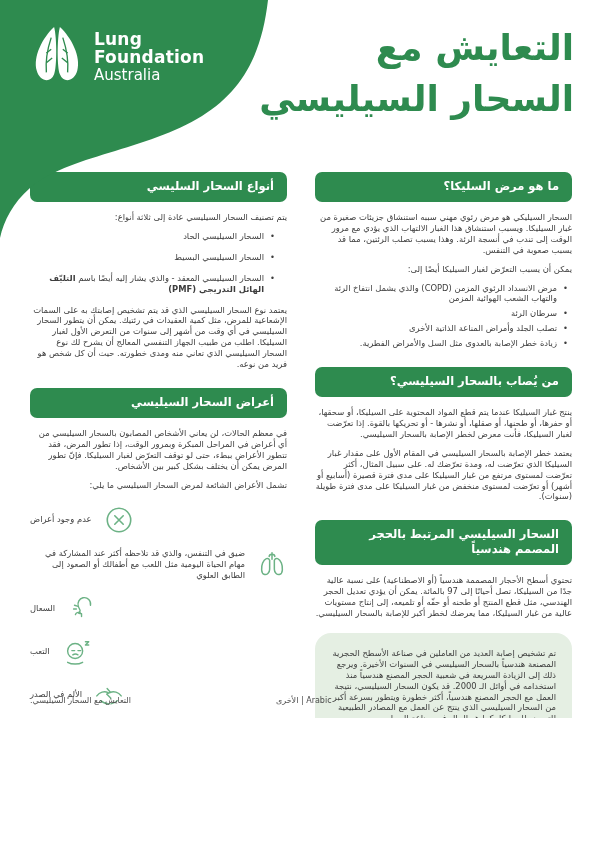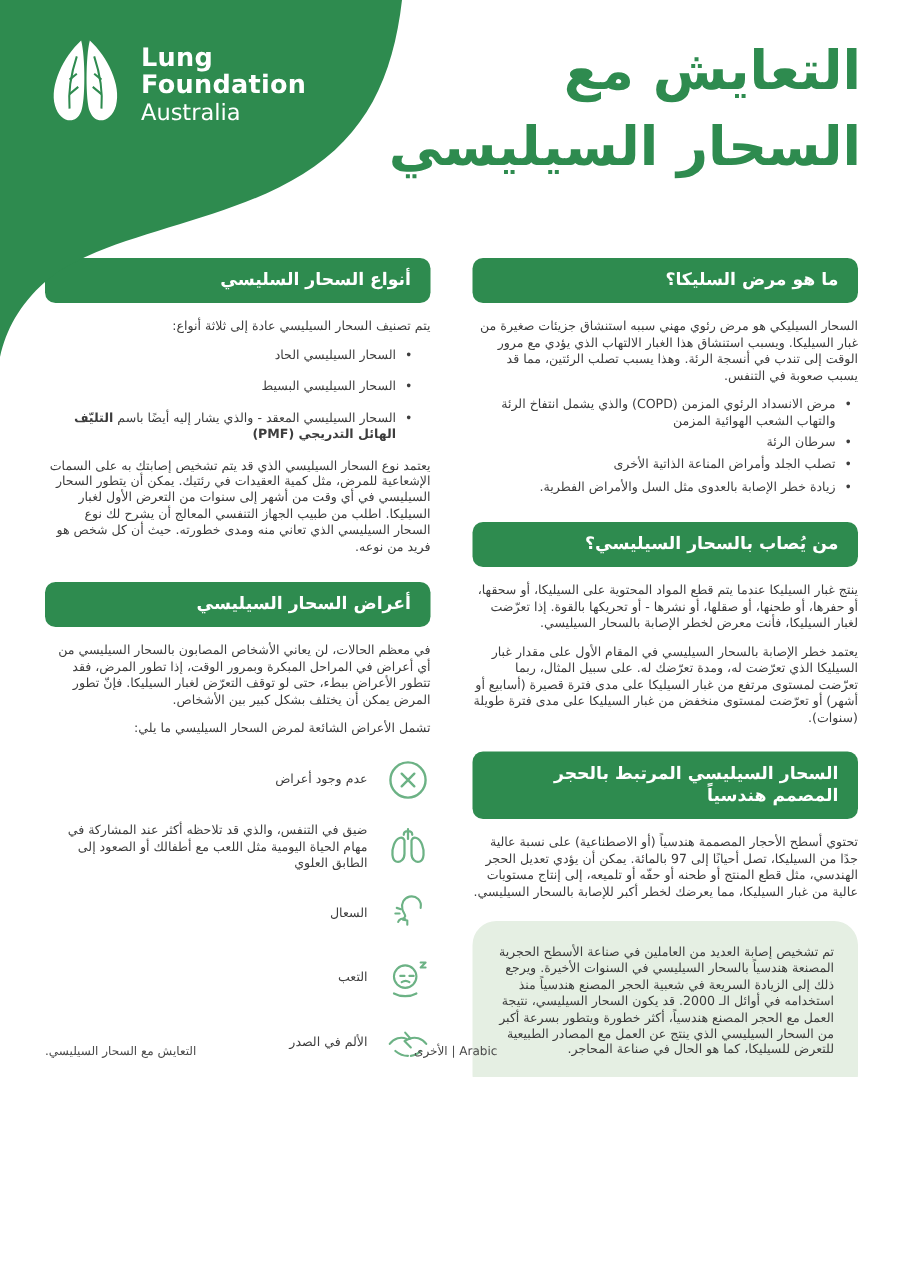--- a/index.html
+++ b/index.html
@@ -40,21 +40,21 @@
   }
   .col ul li::before { content:"•"; position:absolute; right:0; top:0; color:#3d3d3d; }
   .col ul.types { margin-right:12px; }
   .col ul.types li { margin-bottom:10px; }
   .callout {
     background:#e5efe3; border-radius:16px; padding:15px 16px; margin-top:14px;
   }
   .callout p { margin-bottom:12px; }
   
   .symptom-list { margin-top:14px; }
-  .symptom { display:flex; align-items:center; gap:12px; margin-bottom:13px; direction:rtl; }
+  .symptom { display:flex; align-items:center; gap:12px; margin-bottom:13px; direction:rtl;justify-content:flex-end; }
   .sym-icon { flex:0 0 30px; width:30px; height:30px; }
   .sym-icon svg { width:30px; height:30px; display:block; }
   .sym-label { font-size:8.4px; line-height:11px; color:#3d3d3d; text-align:right; }
   
   .footer-left { position:absolute; bottom:13px; left:30px; font-size:8px; color:#4a4a4a; direction:rtl; }
   .footer-center { position:absolute; bottom:13px; left:276px; font-size:8px; color:#4a4a4a; }
 </style>
 </head>
 <body>
 
@@ -87,30 +87,31 @@
       <div>التعايش مع</div>
       <div>السحار السيليسي</div>
     </h1>
   </div>
 
   <div class="columns">
 
     <section class="col">
       <div class="bar first">ما هو مرض السليكا؟</div>
       <p>السحار السيليكي هو مرض رئوي مهني سببه استنشاق جزيئات صغيرة من غبار السيليكا. ويسبب استنشاق هذا الغبار الالتهاب الذي يؤدي مع مرور الوقت إلى تندب في أنسجة الرئة. وهذا يسبب تصلب الرئتين، مما قد يسبب صعوبة في التنفس.</p>
+      <p>يمكن أن يسبب التعرّض لغبار السيليكا أيضًا إلى:</p>
       <ul>
         <li>مرض الانسداد الرئوي المزمن (COPD) والذي يشمل انتفاخ الرئة والتهاب الشعب الهوائية المزمن</li>
         <li>سرطان الرئة</li>
         <li>تصلب الجلد وأمراض المناعة الذاتية الأخرى</li>
         <li>زيادة خطر الإصابة بالعدوى مثل السل والأمراض الفطرية.</li>
       </ul>
 
       <div class="bar">من يُصاب بالسحار السيليسي؟</div>
       <p>ينتج غبار السيليكا عندما يتم قطع المواد المحتوية على السيليكا، أو سحقها، أو حفرها، أو طحنها، أو صقلها، أو نشرها - أو تحريكها بالقوة. إذا تعرّضت لغبار السيليكا، فأنت معرض لخطر الإصابة بالسحار السيليسي.</p>
-      <p>يعتمد خطر الإصابة بالسحار السيليسي في المقام الأول على مقدار غبار السيليكا الذي تعرّضت له، ومدة تعرّضك له. على سبيل المثال، ربما تعرّضت لمستوى مرتفع من غبار السيليكا على مدى فترة قصيرة (أسابيع أو أشهر) أو تعرّضت لمستوى منخفض من غبار السيليكا على مدى فترة طويلة (سنوات).</p>
+      <p>يعتمد خطر الإصابة بالسحار السيليسي في المقام الأول على مقدار غبار السيليكا الذي تعرّضت له، ومدة تعرّضك له. على سبيل المثال، أكثر تعرّضت لمستوى مرتفع من غبار السيليكا على مدى فترة قصيرة (أسابيع أو أشهر) أو تعرّضت لمستوى منخفض من غبار السيليكا على مدى فترة طويلة (سنوات).</p>
 
       <div class="bar">السحار السيليسي المرتبط بالحجر المصمم هندسياً</div>
       <p>تحتوي أسطح الأحجار المصممة هندسياً (أو الاصطناعية) على نسبة عالية جدًا من السيليكا، تصل أحيانًا إلى 97 بالمائة. يمكن أن يؤدي تعديل الحجر الهندسي، مثل قطع المنتج أو طحنه أو حفّه أو تلميعه، إلى إنتاج مستويات عالية من غبار السيليكا، مما يعرضك لخطر أكبر للإصابة بالسحار السيليسي.</p>
       <div class="callout">
         <p>تم تشخيص إصابة العديد من العاملين في صناعة الأسطح الحجرية المصنعة هندسياً بالسحار السيليسي في السنوات الأخيرة. ويرجع ذلك إلى الزيادة السريعة في شعبية الحجر المصنع هندسياً منذ استخدامه في أوائل الـ 2000. قد يكون السحار السيليسي، نتيجة العمل مع الحجر المصنع هندسياً، أكثر خطورة ويتطور بسرعة أكبر من السحار السيليسي الذي ينتج عن العمل مع المصادر الطبيعية للتعرض للسيليكا، كما هو الحال في صناعة المحاجر.</p>
       </div>
     </section>
 
     <section class="col">
       <div class="bar first">أنواع السحار السليسي</div>

